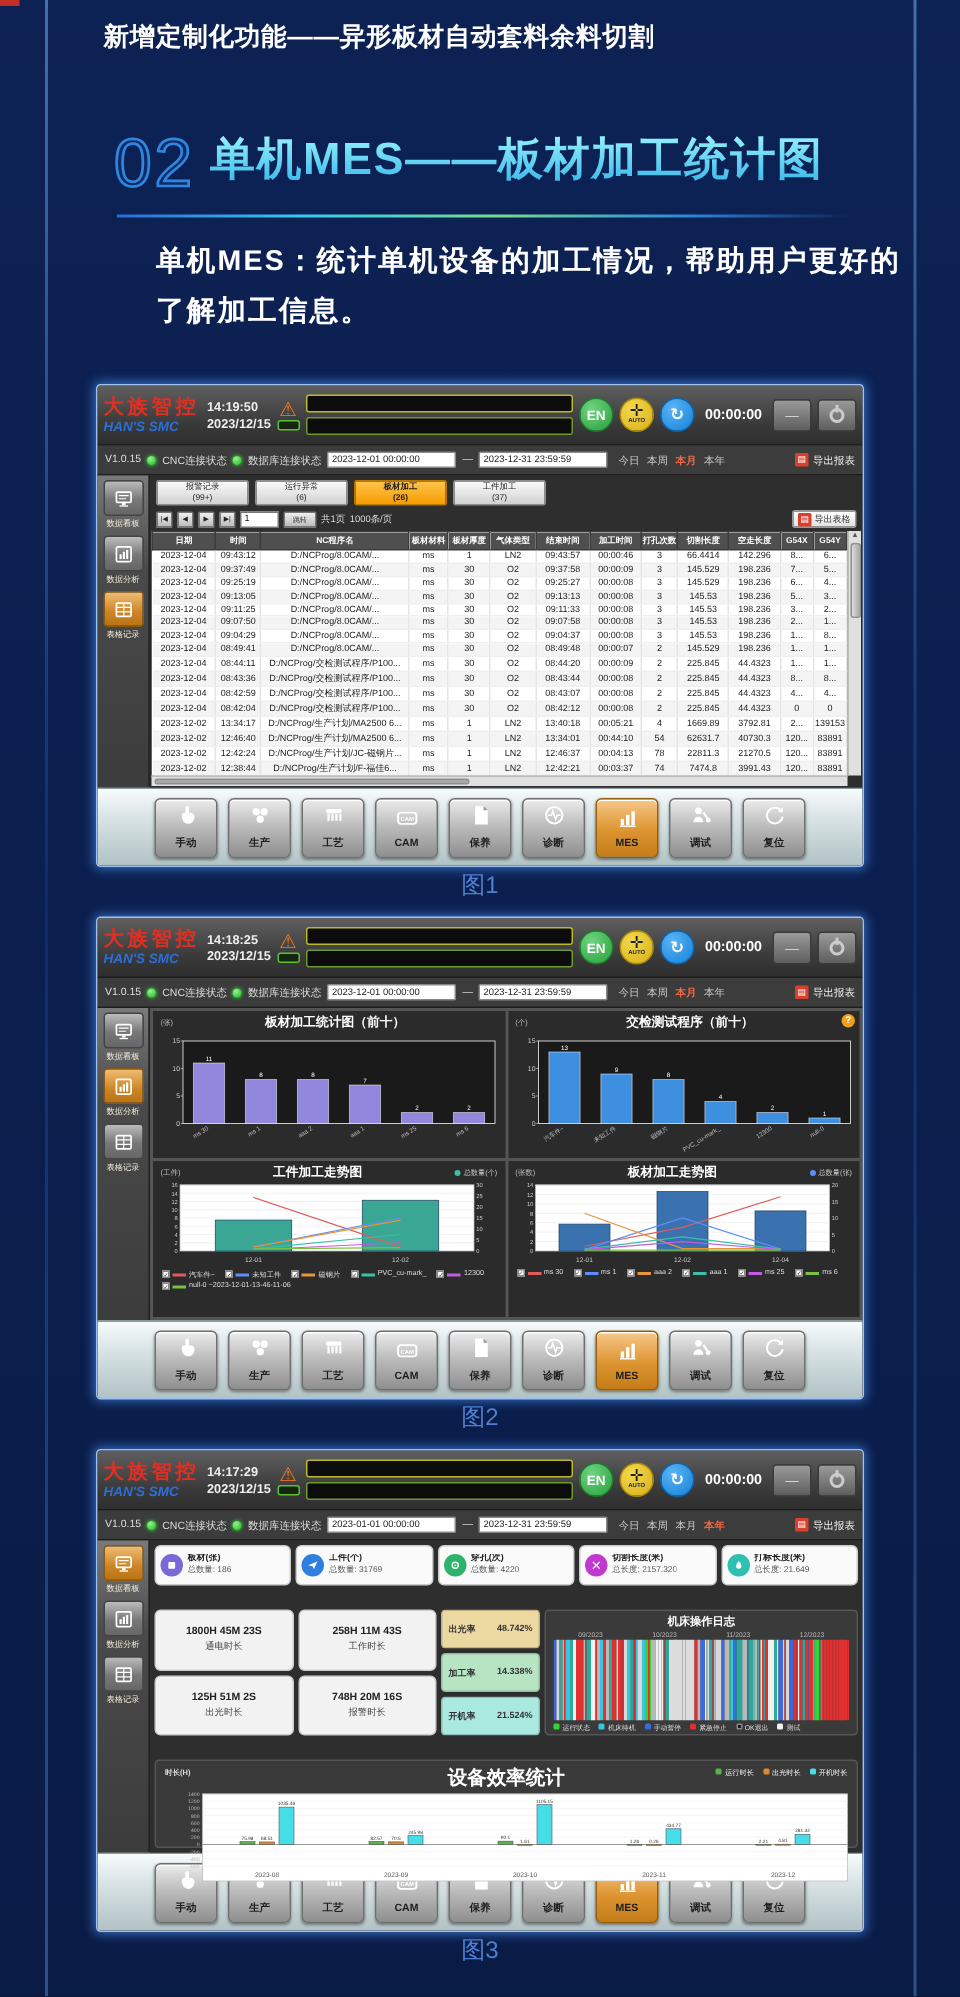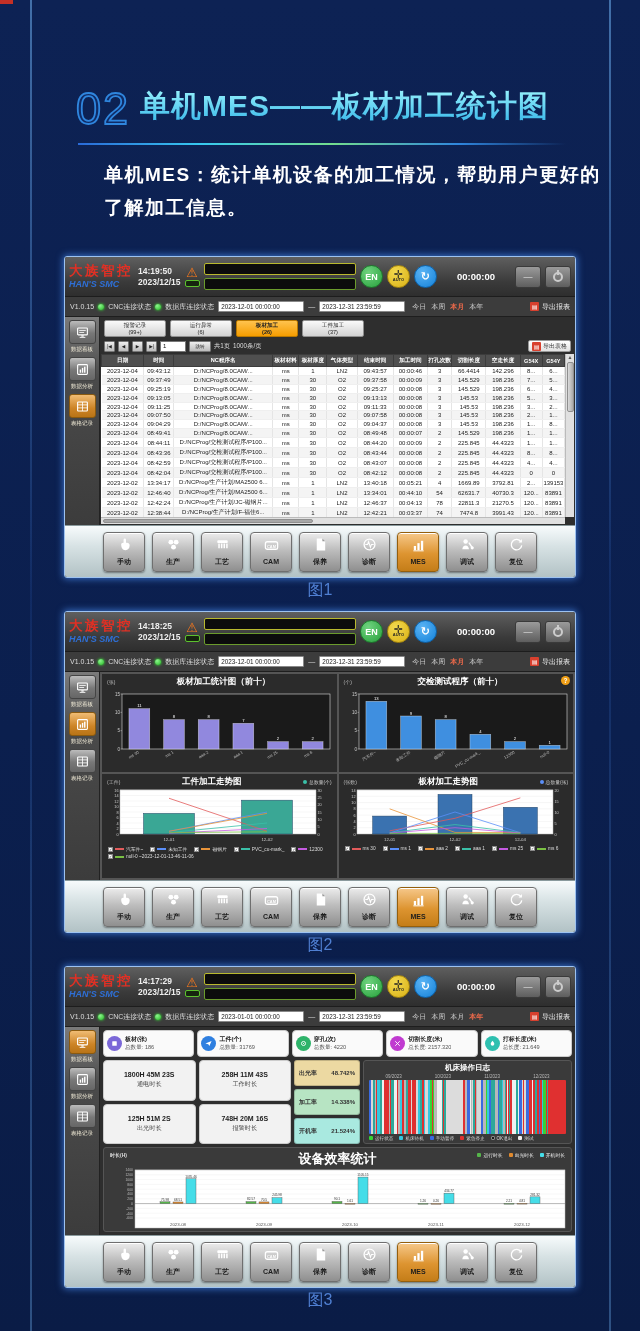--- a/index.html
+++ b/index.html
@@ -39,21 +39,21 @@
   .msgs{display:flex;flex-direction:column;gap:3px;flex:1;min-width:0;}
   .msg{height:12px;background:#0c0c0c;border-radius:2px;}
   .msg.y{border:1px solid #b9b92e;}
   .msg.g{border:1px solid #6b9b2c;}
   .circ{width:23px;height:23px;border-radius:50%;display:flex;align-items:center;justify-content:center;font-weight:bold;flex:0 0 auto;}
   .circ.en{background:radial-gradient(circle at 35% 30%,#6fd37f,#28a03c);color:#fff;font-size:9px;border:1px solid #1c7a2c;}
   .circ.auto{background:radial-gradient(circle at 35% 30%,#f3d94e,#d8b016);color:#222;border:1px solid #a8880e;flex-direction:column;line-height:.7;}
   .circ.auto .plus{font-size:11px;font-weight:bold;}
   .circ.auto small{font-size:4px;font-weight:bold;}
   .circ.sync{background:radial-gradient(circle at 35% 30%,#5ab4f5,#1481d8);color:#fff;font-size:11px;border:1px solid #0c64ad;}
-  .clock{color:#fff;font-size:9.5px;font-weight:bold;margin:0 16px;white-space:nowrap;}
+  .clock{color:#fff;font-size:9.5px;font-weight:bold;margin:0 3px;white-space:nowrap;}
   .winbtn{width:26px;height:22px;border-radius:3px;background:linear-gradient(180deg,#9a9a9a,#5e5e5e);border:1px solid #3a3a3a;
     display:flex;align-items:center;justify-content:center;color:#ddd;font-size:9px;flex:0 0 auto;}
   .pw{width:10px;height:10px;border:2px solid #ccc;border-radius:50%;position:relative;}
   .pw::after{content:"";position:absolute;left:50%;top:-4px;width:2px;height:5px;background:#ccc;transform:translateX(-50%);}
 
   
   .srow{height:20px;background:#3c3c3c;display:flex;align-items:center;gap:4px;padding:0 5px;font-size:7px;color:#ddd;
     border-bottom:1px solid #1e1e1e;flex:0 0 auto;white-space:nowrap;}
   .dot{width:6px;height:6px;border-radius:50%;background:radial-gradient(circle at 35% 30%,#8df58d,#22b822);box-shadow:0 0 3px #3f3;flex:0 0 auto;}
   .din{background:#fff;color:#222;font-size:6.3px;padding:1px 2px;border-radius:1px;border:1px solid #888;width:86px;overflow:hidden;}
@@ -114,21 +114,21 @@
   .ptot{font-size:4.8px;color:#ccc;display:flex;align-items:center;gap:2px;}
   .tdot{width:4px;height:4px;border-radius:50%;}
   .helpdot{position:absolute;right:3px;top:2px;width:9px;height:9px;border-radius:50%;background:#f0a018;color:#fff;
     font-size:6.5px;display:flex;align-items:center;justify-content:center;font-weight:bold;z-index:2;}
   .leg{display:flex;flex-wrap:wrap;gap:2px 7px;padding:1px 6px 2px;}
   .legit{display:flex;align-items:center;gap:2px;font-size:4.8px;color:#ddd;white-space:nowrap;}
   .cb{width:5px;height:5px;background:#fff;border:1px solid #888;color:#333;font-size:4px;line-height:4px;text-align:center;flex:0 0 auto;}
   .lline{width:9px;height:2px;flex:0 0 auto;}
 
   
-  .dmain{flex:1;display:flex;flex-direction:column;gap:3px;padding:3px;min-height:0;}
+  .dmain{flex:1;display:flex;flex-direction:column;gap:16px;padding:3px;min-height:0;}
   .statrow{display:flex;gap:3px;flex:0 0 auto;}
   .scard{flex:1;background:#fafafa;border:1px solid #ccc;border-radius:4px;height:27px;display:flex;align-items:center;gap:3px;padding:0 3px;min-width:0;}
   .sico{width:15px;height:15px;border-radius:50%;display:flex;align-items:center;justify-content:center;flex:0 0 auto;}
   .stxt{line-height:1.3;font-size:5.6px;color:#555;white-space:nowrap;overflow:hidden;}
   .stxt b{display:block;font-size:6px;color:#222;}
   .midrow{display:flex;gap:3px;height:84px;flex:0 0 auto;}
   .tgrid{width:188px;display:grid;grid-template-columns:1fr 1fr;grid-template-rows:1fr 1fr;gap:3px;flex:0 0 auto;}
   .tcard{background:#f2f2f2;border:1px solid #ccc;border-radius:4px;display:flex;flex-direction:column;align-items:center;justify-content:center;gap:2px;}
   .tval{font-size:7px;font-weight:bold;color:#222;}
   .tlab{font-size:6.2px;color:#444;}
@@ -147,20 +147,21 @@
   .effy{position:absolute;left:6px;top:4px;font-size:5px;color:#ddd;font-weight:bold;}
 </style>
 </head>
 <body>
 
 <div class="page">
   <div class="edge l"></div>
   <div class="edge r"></div>
   <div class="red-sliver"></div>
 
+  <div class="top-note">新增定制化功能——异形板材自动套料余料切割</div>
 
   <div class="sec">
     <span class="sec-num">02</span>
     <span class="sec-title">单机MES——板材加工统计图</span>
   </div>
   <div class="sec-line"></div>
 
   <div class="desc">单机MES：统计单机设备的加工情况，帮助用户更好的了解加工信息。</div>
 
   <div class="shot" id="shot1">

